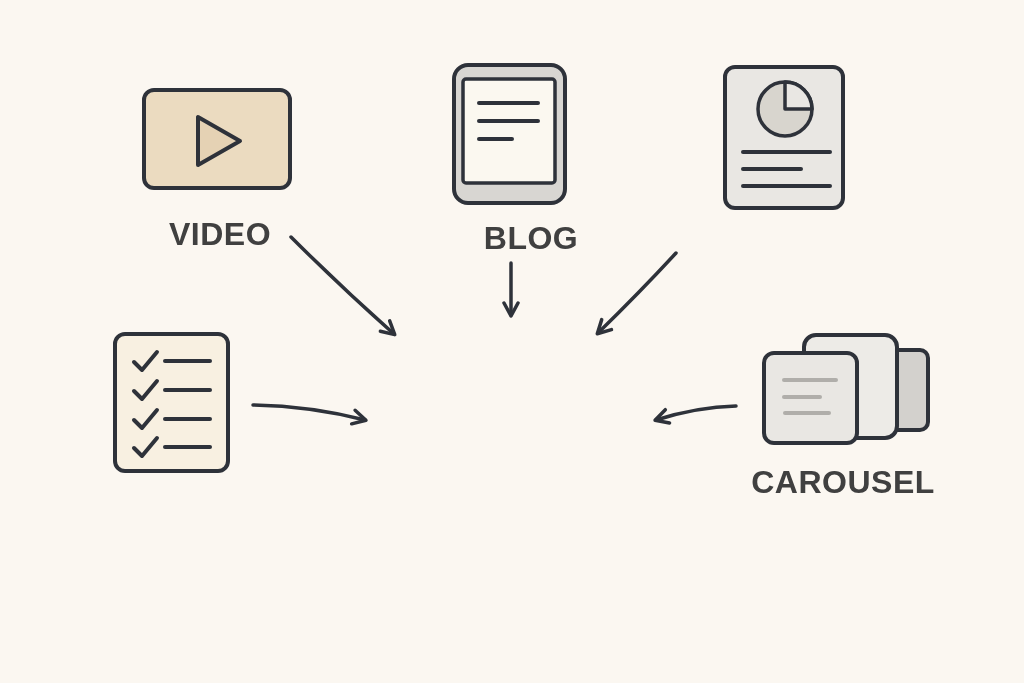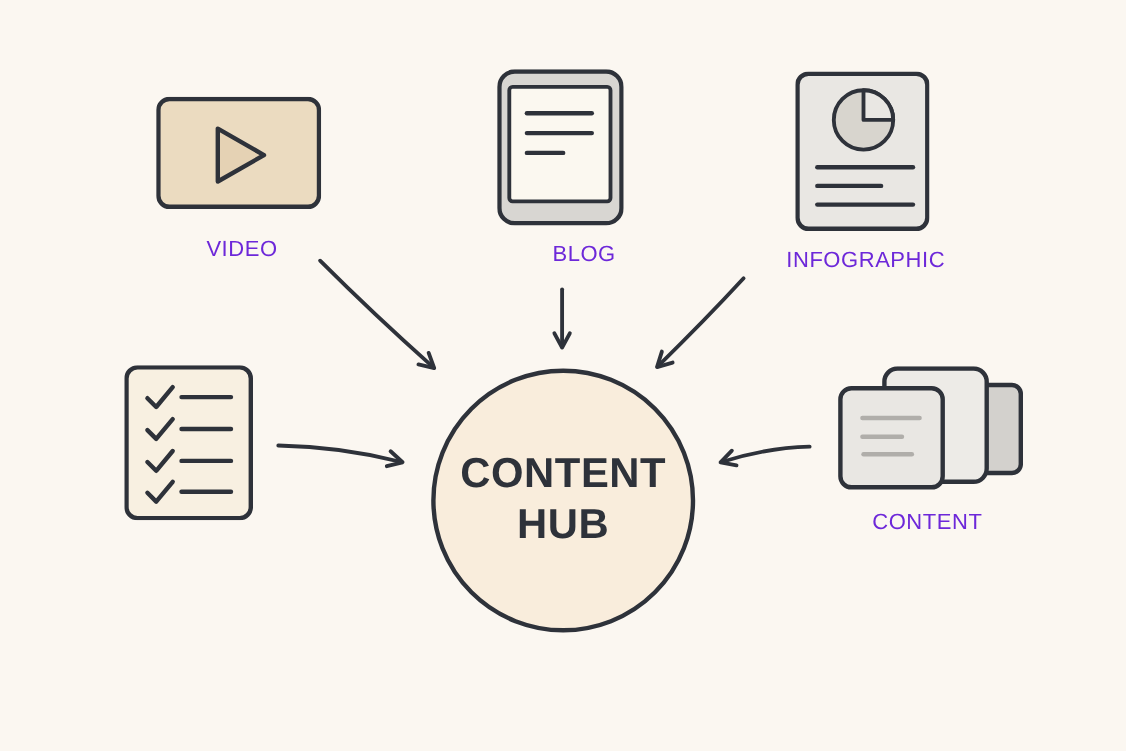--- a/index.html
+++ b/index.html
@@ -20,24 +20,24 @@
     left: 0; top: 0;
     width: 1024px; height: 683px;
   }
   .icon {
     position: absolute;
     display: block;
   }
   .node-label {
     position: absolute;
     transform: translateX(-50%);
-    font-size: 20px;
-    font-weight: 400;
+    font-size: 32px;
+    font-weight: 700;
     letter-spacing: 0.5px;
-    color: #6d28d9;
+    color: #404040;
     white-space: nowrap;
   }
   .hub-circle {
     position: absolute;
     left: 392px;
     top: 335px;
     width: 240px;
     height: 240px;
     box-sizing: border-box;
     border: 4px solid #2e323a;
@@ -108,21 +108,20 @@
   <svg class="icon" style="left:723px; top:65px;" width="122" height="145" viewBox="0 0 122 145">
     <rect x="2" y="2" width="118" height="141" rx="10" fill="#e9e7e3" stroke="#2e323a" stroke-width="4"></rect>
     <circle cx="62" cy="44" r="27" fill="#d8d5ce" stroke="#2e323a" stroke-width="3.5"></circle>
     <path d="M62,44 L62,17 A27,27 0 0 1 89,44 Z" fill="#e9e7e3" stroke="#2e323a" stroke-width="3.5" stroke-linejoin="round"></path>
     <g stroke="#2e323a" stroke-width="4" stroke-linecap="round">
       <line x1="20" y1="87" x2="107" y2="87"></line>
       <line x1="20" y1="104" x2="78" y2="104"></line>
       <line x1="20" y1="121" x2="107" y2="121"></line>
     </g>
   </svg>
-  <div class="node-label" style="left:787px; top:226px;">INFOGRAPHIC</div>
 
   <svg class="icon" style="left:113px; top:332px;" width="117" height="141" viewBox="0 0 117 141">
     <rect x="2" y="2" width="113" height="137" rx="10" fill="#f8f0e1" stroke="#2e323a" stroke-width="4"></rect>
     <g fill="none" stroke="#2e323a" stroke-width="4" stroke-linecap="round" stroke-linejoin="round">
       <path d="M21,30 L29,38 L44,20"></path>
       <line x1="52" y1="29" x2="97" y2="29"></line>
       <path d="M21,59 L29,67 L44,49"></path>
       <line x1="52" y1="58" x2="97" y2="58"></line>
       <path d="M21,88 L29,96 L44,78"></path>
       <line x1="52" y1="87" x2="97" y2="87"></line>
@@ -134,20 +133,17 @@
   <svg class="icon" style="left:760px; top:333px;" width="170" height="115" viewBox="0 0 170 115">
     <rect x="100" y="17" width="68" height="80" rx="8" fill="#d3d1cd" stroke="#2e323a" stroke-width="4"></rect>
     <rect x="44" y="2" width="93" height="103" rx="12" fill="#edebe7" stroke="#2e323a" stroke-width="4"></rect>
     <rect x="4" y="20" width="93" height="90" rx="10" fill="#e9e7e3" stroke="#2e323a" stroke-width="4"></rect>
     <g stroke="#b0aeaa" stroke-width="4" stroke-linecap="round">
       <line x1="24" y1="47" x2="76" y2="47"></line>
       <line x1="24" y1="64" x2="60" y2="64"></line>
       <line x1="25" y1="80" x2="69" y2="80"></line>
     </g>
   </svg>
-  <div class="node-label" style="left:843px; top:464px;">CONTENT</div>
+  <div class="node-label" style="left:843px; top:464px;">CAROUSEL</div>
 
-  <div class="hub-circle">
-    <div class="hub-label">CONTENT HUB</div>
-  </div>
 
 
 </div>
 
 </body></html>

